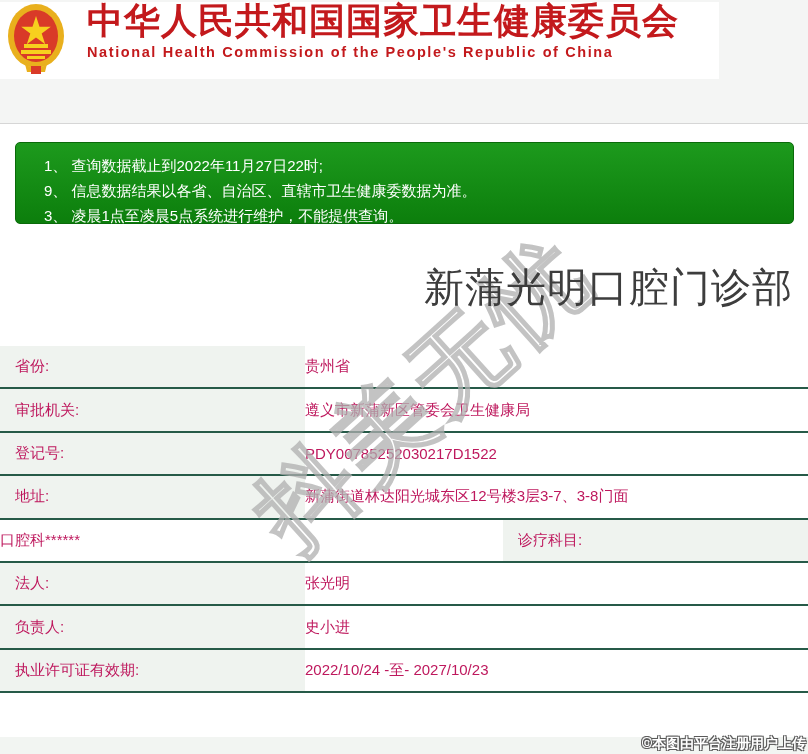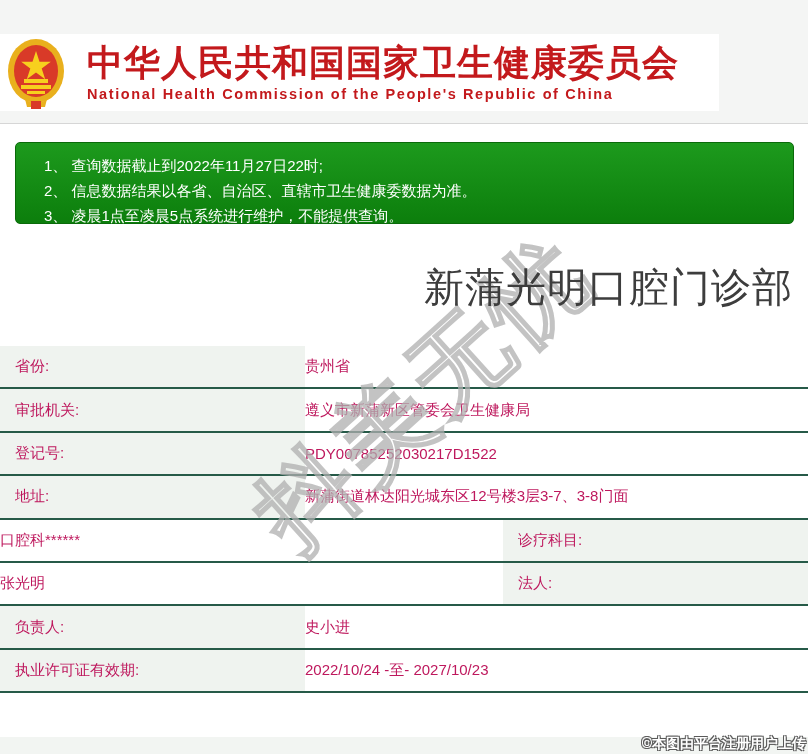--- a/index.html
+++ b/index.html
@@ -11,21 +11,21 @@
   }
   .page{position:relative;width:808px;height:754px;overflow:hidden;background:#fff;}
 
   
   .top-band{
     position:absolute;left:0;top:0;width:808px;height:123px;
     background:#f4f5f4;border-bottom:1px solid #d6d6d6;
   }
   .header-block{
     position:absolute;left:0;top:2px;width:719px;height:77px;
-    background:#ffffff;display:flex;align-items:center;margin-top:32px;
+    background:#ffffff;display:flex;align-items:flex-start;
   }
   .emblem{
     width:62px;height:72px;margin-left:5px;flex:0 0 auto;position:relative;
   }
   .header-titles{margin-left:20px;}
   .header-cn{
     color:#c3191c;font-size:36px;font-weight:bold;line-height:38px;
     letter-spacing:1px;white-space:nowrap;
   }
   .header-en{
@@ -111,21 +111,21 @@
       </svg>
     </div>
     <div class="header-titles">
       <div class="header-cn">中华人民共和国国家卫生健康委员会</div>
       <div class="header-en">National Health Commission of the People's Republic of China</div>
     </div>
   </div>
 
   <div class="notice">
     <div>1、 查询数据截止到2022年11月27日22时;</div>
-    <div>2、 信息数据结果以各省、自治区、直辖市卫生健康委数据为准。</div>
+    <div>9、 信息数据结果以各省、自治区、直辖市卫生健康委数据为准。</div>
     <div>3、 凌晨1点至凌晨5点系统进行维护，不能提供查询。</div>
   </div>
 
   <div class="page-title">新蒲光明口腔门诊部</div>
 
   <div class="wm-diag">抖美无忧</div>
 
   <div class="details">
     <div class="row">
       <div class="cell label">省份:</div>
@@ -141,22 +141,22 @@
     </div>
     <div class="row">
       <div class="cell label">地址:</div>
       <div class="cell value">新蒲街道林达阳光城东区12号楼3层3-7、3-8门面</div>
     </div>
     <div class="row">
       <div class="cell value">口腔科******</div>
       <div class="cell label">诊疗科目:</div>
     </div>
     <div class="row">
+      <div class="cell label">法人:</div>
       <div class="cell value">张光明</div>
-      <div class="cell label">法人:</div>
     </div>
     <div class="row">
       <div class="cell label">负责人:</div>
       <div class="cell value">史小进</div>
     </div>
     <div class="row">
       <div class="cell label">执业许可证有效期:</div>
       <div class="cell value">2022/10/24 -至- 2027/10/23</div>
     </div>
   </div>

